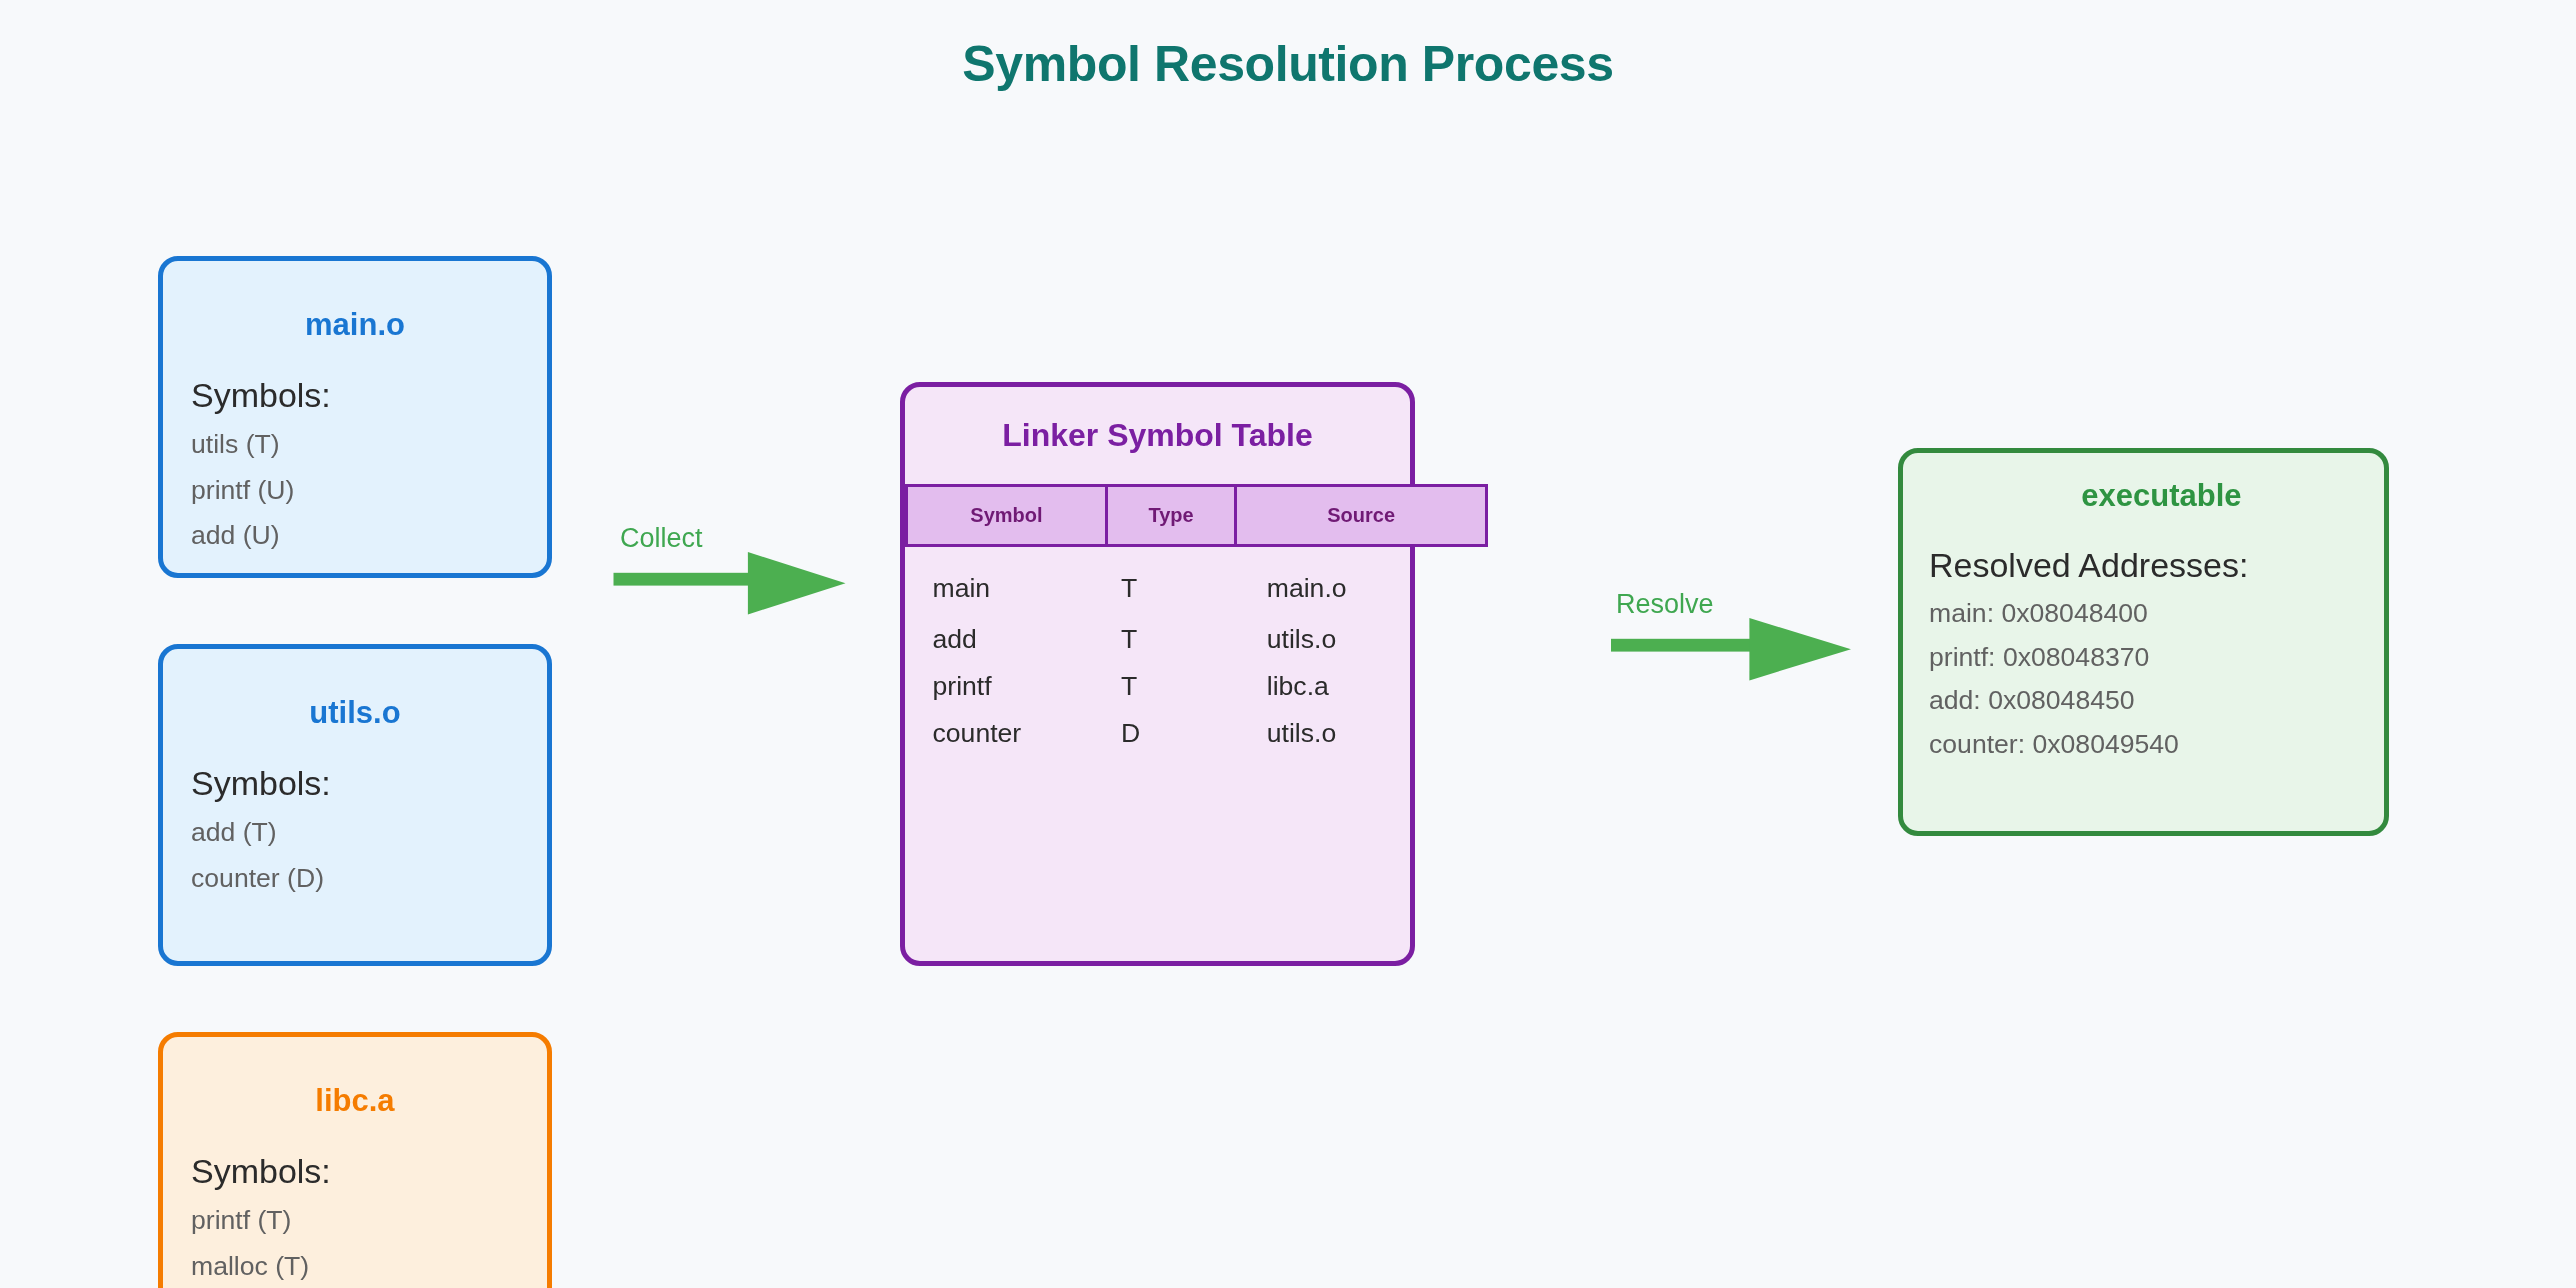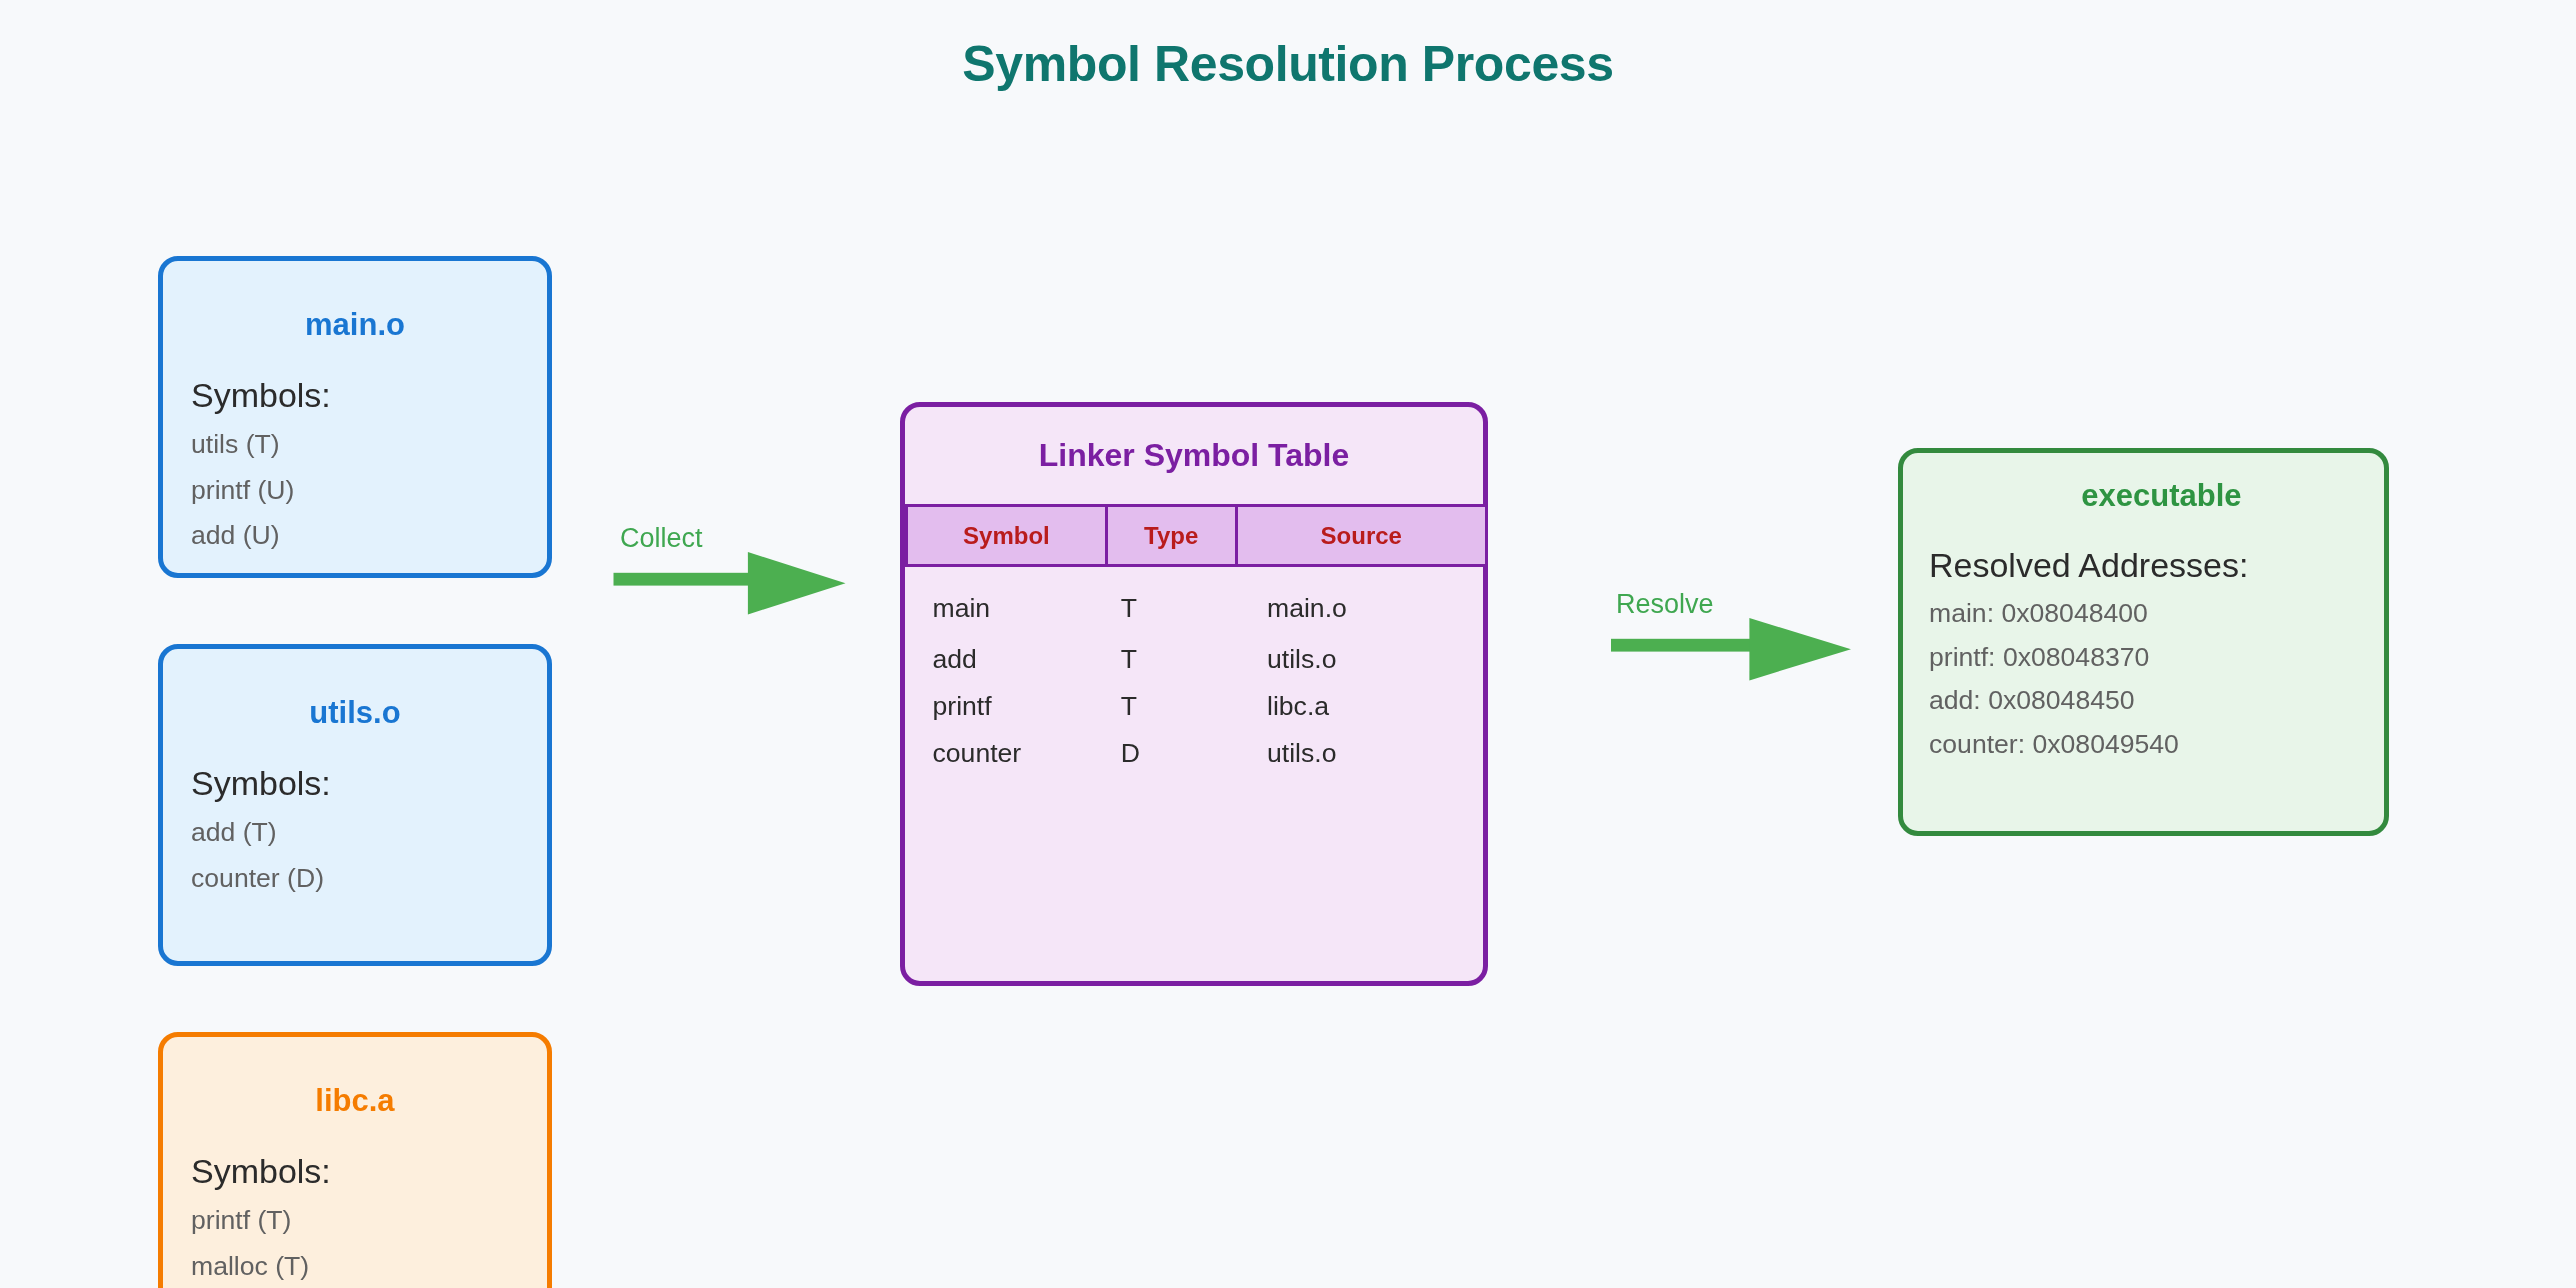--- a/index.html
+++ b/index.html
@@ -79,21 +79,21 @@
   .node.exe {
     background: #e8f5e9;
     border-color: #338a3e;
   }
   .node.exe .node-title { color: #2e9442; padding-left: 36px; }
 
   
   #node-main-o   { left: 158px;  top: 256px;  width: 394px; height: 322px; }
   #node-utils-o  { left: 158px;  top: 644px;  width: 394px; height: 322px; }
   #node-libc-a   { left: 158px;  top: 1032px; width: 394px; height: 322px; }
-  #node-symtab   { left: 900px; top: 402px;  width: 588px; height: 584px; }
+  #node-symtab   { left: 900px; top: 382px;  width: 515px; height: 584px; }
   #node-exe      { left: 1898px; top: 448px;  width: 491px; height: 388px; }
 
   
   .obj-body, .archive-body {
     padding: 26px 0 0 0;
   }
   .obj .node-title, .archive .node-title { margin-top: 21px; }
   .obj .sym-head, .archive .sym-head { margin: 35px 0 0 28px; }
   .obj .sym-line, .archive .sym-line { margin: 16px 0 0 28px; }
 
@@ -103,22 +103,22 @@
     font-size: 32px;
   }
   .symtab-table {
     margin: 31px auto 0 auto;
     border-collapse: collapse;
     width: 583px;
   }
   .symtab-table th {
     background: #e3bdee;
     border: 3.2px solid #7b1fa2;
-    color: #b91c1c;
-    font-size: 24px;
+    color: #701a75;
+    font-size: 20px;
     font-weight: bold;
     height: 55px;
     text-align: center;
   }
   .symtab-table th.col-symbol { width: 200px; }
   .symtab-table th.col-type   { width: 129px; }
   .symtab-table th.col-source { width: 254px; }
   .symtab-table td {
     border: none;
     font-size: 26.6px;

